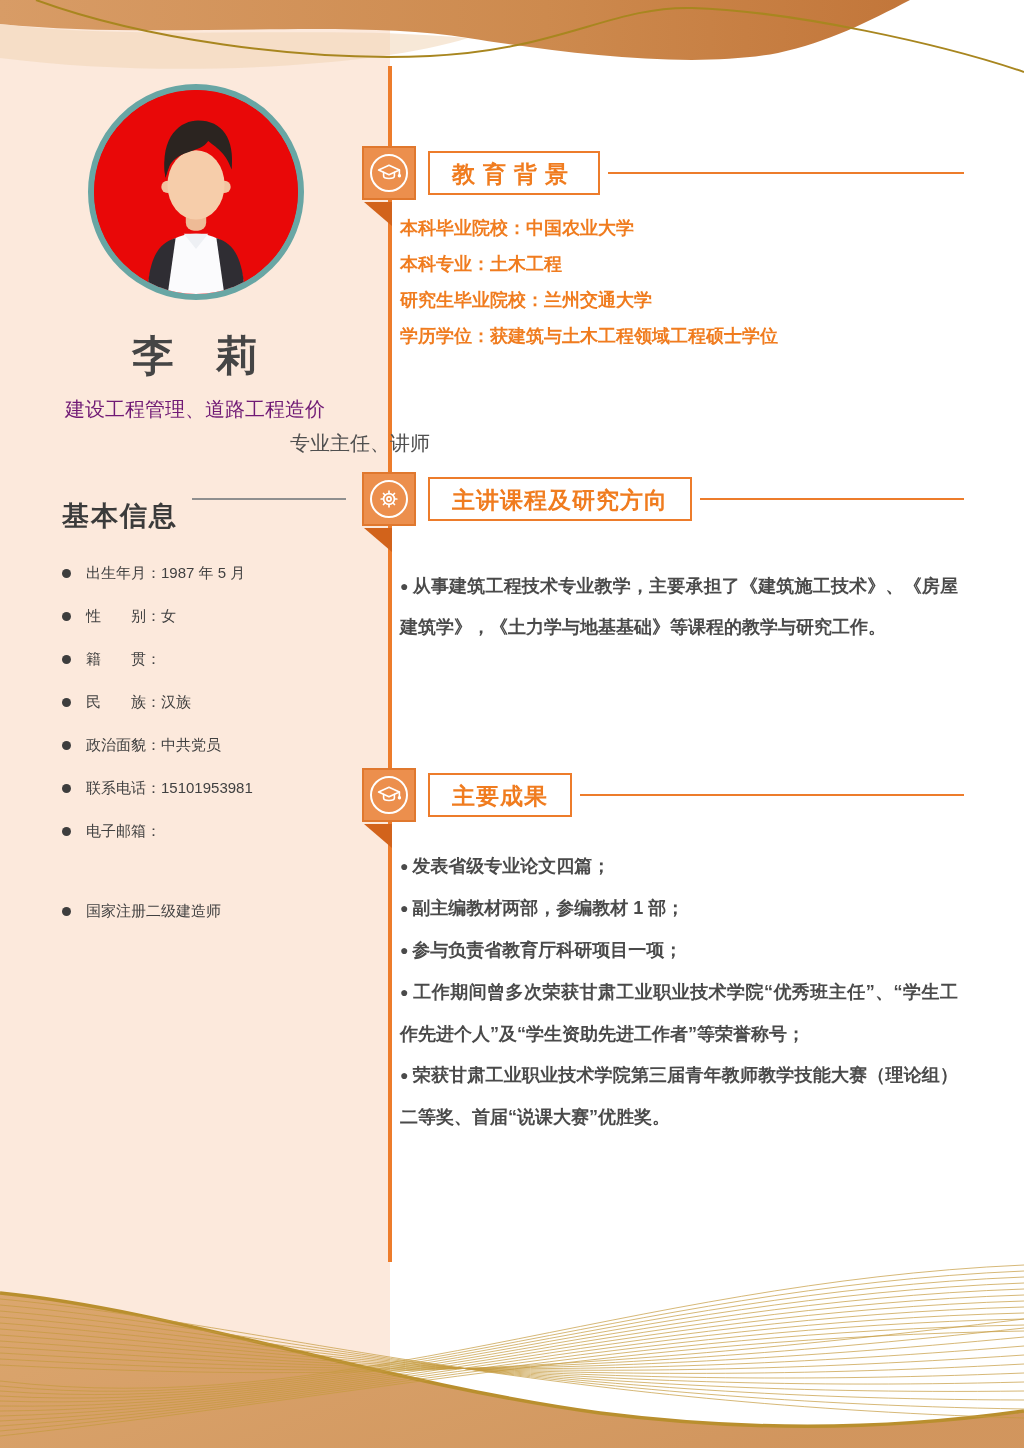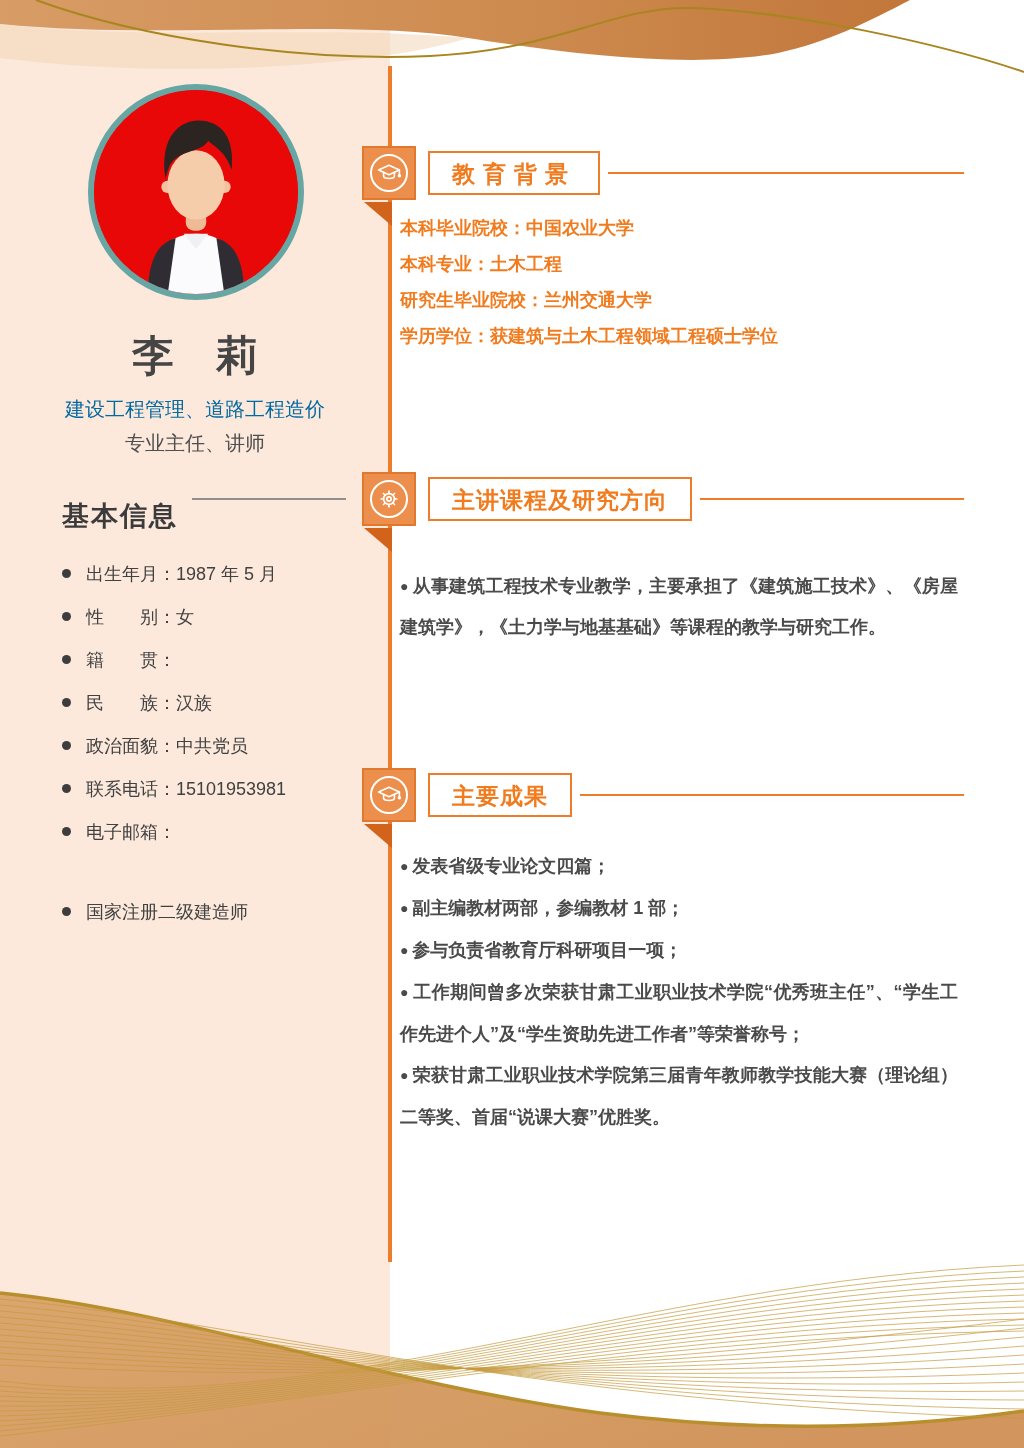--- a/index.html
+++ b/index.html
@@ -18,29 +18,29 @@
   .top-deco{top:0;height:130px;}
   .bottom-deco{bottom:0;height:195px;}
 
   
   .photo-wrap{position:absolute;left:88px;top:84px;width:204px;height:204px;border-radius:50%;
     border:6px solid var(--teal);overflow:hidden;background:var(--photo-red);}
   .photo-wrap svg{display:block;}
 
   .name{position:absolute;left:0;top:328px;width:390px;text-align:center;font-size:42px;
     font-weight:bold;color:var(--dark);}
-  .subtitle1{position:absolute;left:0;top:396px;width:390px;text-align:center;font-size:20px;color:#0369a1;}
-  .subtitle2{position:absolute;left:0;top:430px;width:390px;text-align:center;font-size:20px;color:#4f4f4f;}
+  .subtitle1{position:absolute;left:0;top:396px;width:390px;text-align:center;font-size:20px;color:#701a75;}
+  .subtitle2{position:absolute;left:0;top:430px;width:390px;text-align:right;font-size:20px;color:#4f4f4f;padding-left:40px;}
 
   .basic-head{position:absolute;left:62px;top:498px;width:284px;display:flex;}
   .basic-head .bh-text{font-size:27px;font-weight:bold;color:#3b3b3b;letter-spacing:2px;white-space:nowrap;}
   .basic-head .bh-line{flex:1;height:2px;background:#8f8f8f;margin-left:14px;}
 
   .info-list{position:absolute;left:62px;top:552px;width:310px;}
-  .info-item{display:flex;align-items:center;height:43px;font-size:18px;color:#414141;white-space:nowrap;}
+  .info-item{display:flex;align-items:center;height:43px;font-size:15px;color:#414141;white-space:nowrap;}
   .info-item.gap{margin-top:37px;}
   .info-item .dot{width:9px;height:9px;border-radius:50%;background:#3d3d3d;margin-right:15px;flex:none;}
 
   
   .section-head{position:absolute;left:362px;right:60px;height:54px;display:flex;align-items:center;}
   .icon-sq{position:absolute;left:0;top:0;width:54px;height:54px;background:var(--icon-fill);
     border:2px solid var(--icon-border);box-sizing:border-box;display:flex;align-items:center;justify-content:center;}
   .icon-ring{width:38px;height:38px;border:2px solid #fff;border-radius:50%;box-sizing:border-box;
     display:flex;align-items:center;justify-content:center;}
   .fold{position:absolute;left:0;top:54px;width:0;height:0;border-top:24px solid var(--fold);

